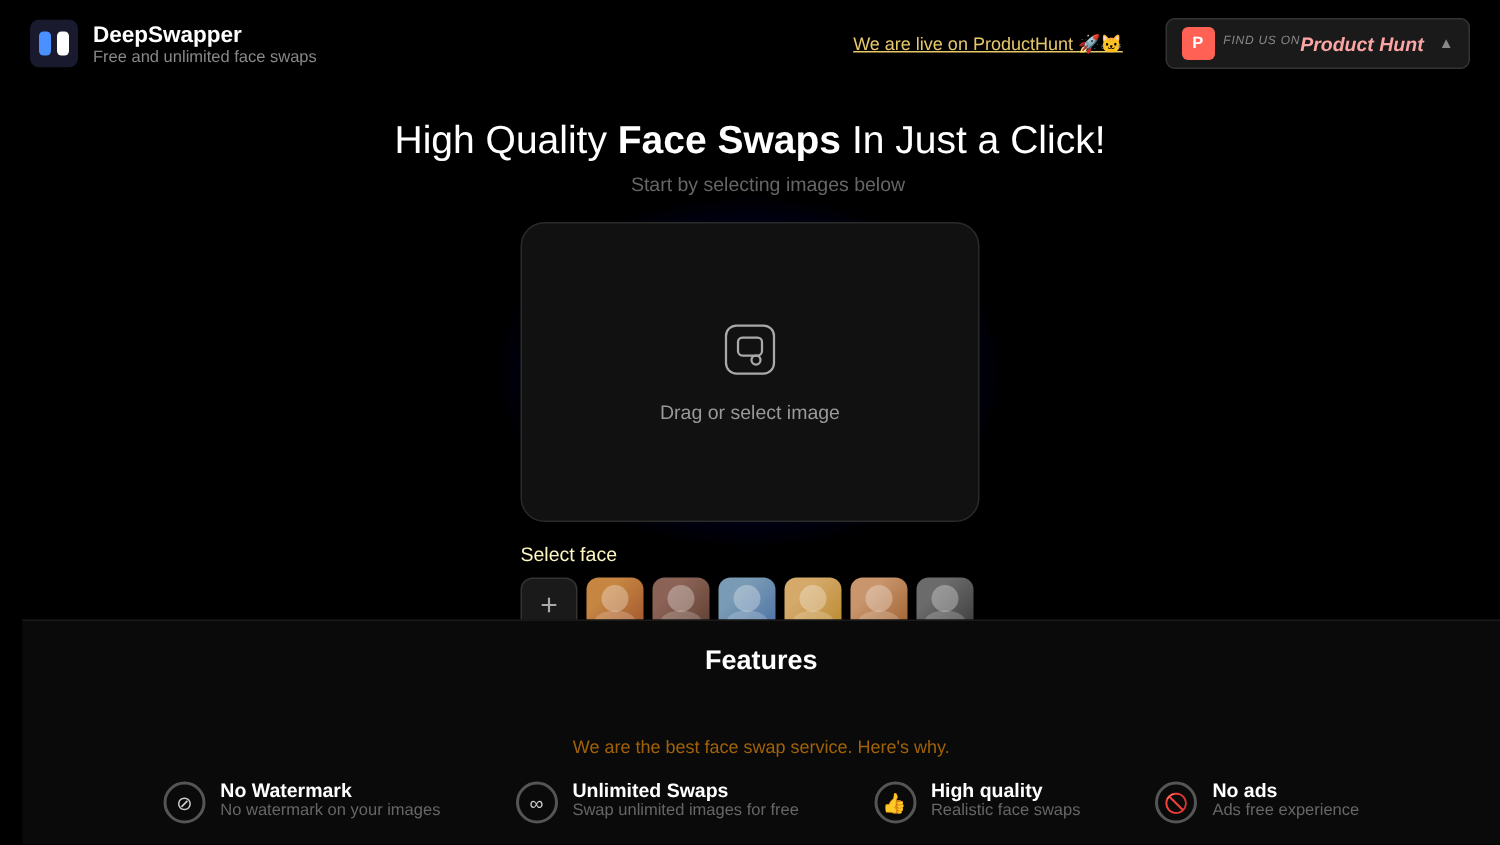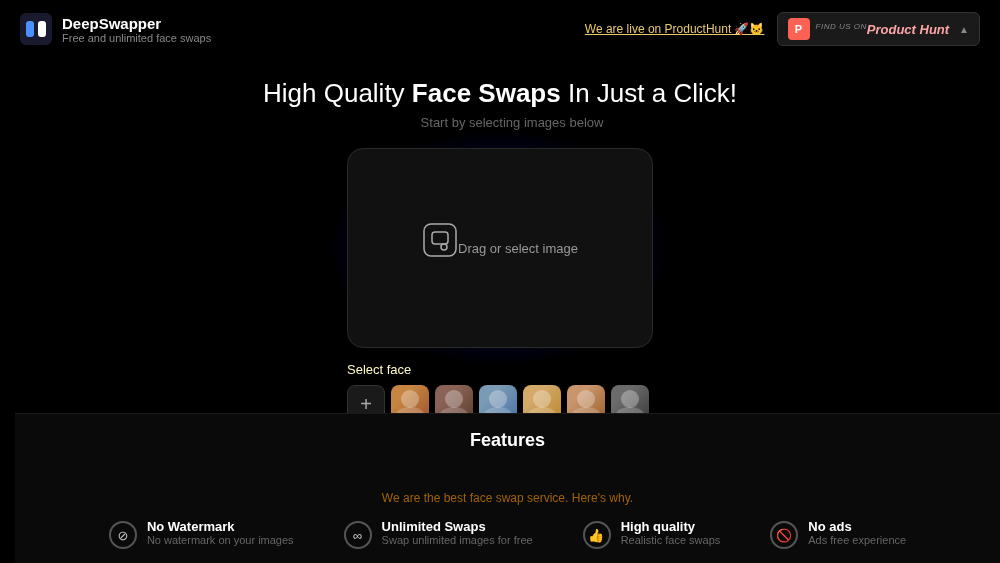--- a/index.html
+++ b/index.html
@@ -40,21 +40,21 @@
       font-weight: 600;
       color: #fff;
     }
     .logo-tagline {
       font-size: 11px;
       color: #888;
     }
     .header-right {
       display: flex;
       align-items: center;
-      gap: 12px;
+      gap: 28px;
     }
     .ph-link {
       font-size: 12px;
       color: #e8c96a;
       text-decoration: underline;
       cursor: pointer;
     }
     .ph-badge {
       display: flex;
       align-items: center;
@@ -140,21 +140,21 @@
       pointer-events: none;
     }
     .dropzone {
       position: relative;
       width: 306px;
       height: 200px;
       background: #111;
       border: 1.5px solid #2a2a2a;
       border-radius: 16px;
       display: flex;
-      flex-direction: row;
+      flex-direction: column;
       align-items: center;
       justify-content: center;
       cursor: pointer;
       z-index: 2;
     }
     .dropzone-icon {
       font-size: 32px;
       margin-bottom: 8px;
       color: #fff;
     }

